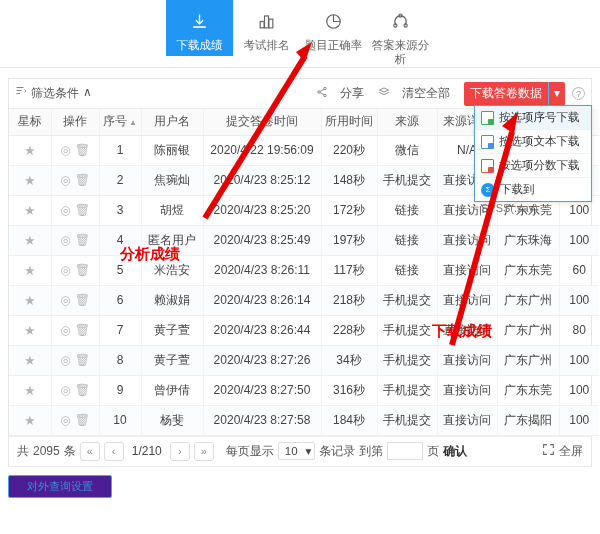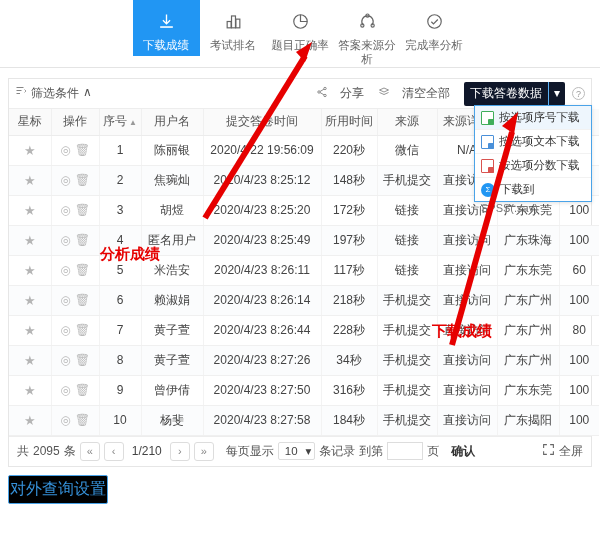--- a/index.html
+++ b/index.html
@@ -50,21 +50,21 @@
     height:30px;
     padding:0 6px;
     border-bottom:1px solid #ededed;
     position:relative;
   }
   .filter { display:flex; align-items:flex-start; gap:4px; color:#555; cursor:pointer; font-size:12px;}
   .spacer { flex:1; }
   .tb-link { display:flex; align-items:center; gap:12px; color:#555; margin-right:14px; cursor:pointer; font-size:12px;}
   .dl-btn {
     display:flex; align-items:stretch;
-    background:#0f172a; color:#fff;
+    background:#ef4444; color:#fff;
     border-radius:2px; cursor:pointer; overflow:hidden;
     font-size:12px;
   }
   .dl-btn .main { padding:3px 6px 4px; }
   .dl-btn .caret {
     padding:3px 5px 4px; border-left:1px solid #5bb2f7;
     display:flex;align-items:center;
   }
   .help {
     margin-left:7px; width:13px;height:13px;border-radius:50%;
@@ -148,28 +148,28 @@
   }
   .pgnum{padding:0 4px;color:#444;}
   .sel {
     border:1px solid #ddd;border-radius:2px;background:#fff;
     padding:1px 3px 1px 6px;display:flex;align-items:center;gap:8px;
     font-size:11.5px;cursor:pointer;color:#444;
   }
   .jump {
     width:36px;height:18px;border:1px solid #ddd;background:#fff;
   }
-  .confirm{font-weight:bold;color:#333;cursor:pointer;margin-left:8px;}
+  .confirm{font-weight:bold;color:#333;cursor:pointer;margin-left:0;}
   .full{display:flex;align-items:center;gap:4px;cursor:pointer;color:#555;}
   .ext-btn {
     margin:8px 0 0 8px;
     display:inline-block;
     border:1px solid #4aa3e8; color:#3590d8;
-    padding:3px 1px; font-size:16px; border-radius:2px; cursor:pointer;
-    background:#000000;
+    padding:3px 18px; font-size:11px; border-radius:2px; cursor:pointer;
+    background:#4c1d95;
   }
 
   
   .anno { position:absolute; pointer-events:none; z-index:60; }
   .anno-label {
     position:absolute; color:#e60000; font-weight:bold;
     font-size:15px; z-index:61; pointer-events:none;
     font-family:"Liberation Sans","DejaVu Sans",sans-serif;
   }
 </style>
@@ -217,29 +217,20 @@
       <svg width="19" height="19" viewBox="0 0 24 24" fill="none" stroke="#666" stroke-width="1.5">
         <path d="M6.5 16.5A7 7 0 0 1 12 5a7 7 0 0 1 5.5 11.5"></path>
         <circle cx="12" cy="4.5" r="2"></circle>
           <circle cx="5.5" cy="17" r="2"></circle>
           <circle cx="18.5" cy="17" r="2"></circle>
       </svg>
     </span>
     <span class="tlabel">答案来源分析</span>
   </div>
 
-  <div class="tab">
-    <span class="ticon">
-      <svg width="19" height="19" viewBox="0 0 24 24" fill="none" stroke="#666" stroke-width="1.5">
-        <circle cx="12" cy="12" r="8.5"></circle>
-          <path d="M8 12.3l2.7 2.7L16.2 9.5"></path>
-      </svg>
-    </span>
-    <span class="tlabel">完成率分析</span>
-  </div>
 </div>
 
 
 <div class="card">
 
   <div class="toolbar">
     <div class="filter">
       <span>
         <svg width="12" height="12" viewBox="0 0 24 24" fill="none" stroke="#777" stroke-width="1.8">
           <path d="M3 5h14M3 11h10M3 17h7"></path>
@@ -488,18 +479,18 @@
     <line x1="205" y1="218" x2="305" y2="56" stroke="#e60000" stroke-width="6" stroke-linecap="butt"></line>
     <polygon points="312,42 296,52 305,62" fill="#e60000"></polygon>
   </g>
 
   <g>
     <line x1="452" y1="345" x2="512" y2="132" stroke="#e60000" stroke-width="6" stroke-linecap="butt"></line>
     <polygon points="518,112 502,126 514,134" fill="#e60000"></polygon>
   </g>
 </svg>
 
-<span class="anno-label" style="left:100px; top:245px;">分析成绩</span>
+<span class="anno-label" style="left:120px; top:245px;">分析成绩</span>
 
 <span class="anno-label" style="left:432px; top:322px;">下载成绩</span>
 
 
 
 
 </body></html>

